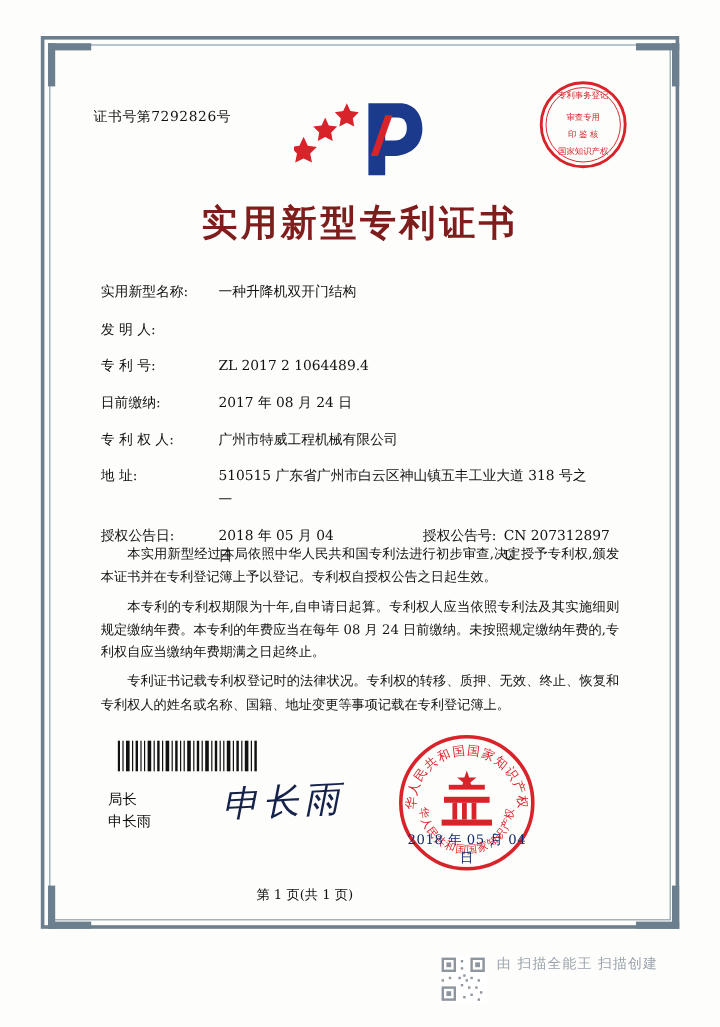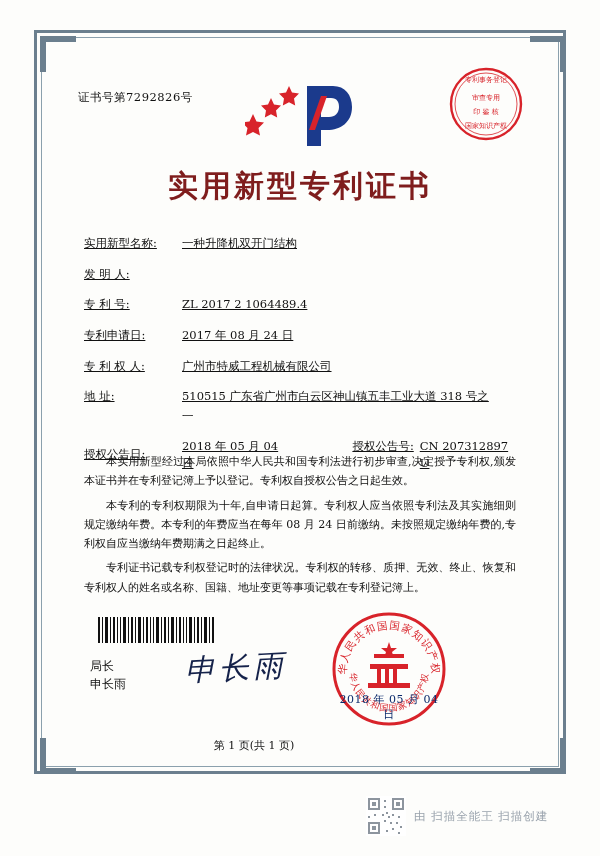--- a/index.html
+++ b/index.html
@@ -90,24 +90,23 @@
   .fields {
     position: absolute;
     left: 84px; top: 235px;
     width: 430px;
     font-size: 11.5px;
     color: #111;
     font-family: "DejaVu Serif", "Liberation Serif", serif;
   }
   .field-row {
     display: flex;
-    align-items: center;
+    align-items: flex-start;
     margin-bottom: 14px;
     line-height: 1.45;
-    text-decoration: underline;
   }
   .field-label {
     width: 92px;
     flex: 0 0 92px;
     letter-spacing: 0px;
     white-space: nowrap;
   }
   .field-value {
     flex: 1;
     padding-left: 6px;
@@ -198,21 +197,20 @@
     font-size: 11px;
     color: #111;
     font-family: "DejaVu Serif", "Liberation Serif", serif;
   }
 
   
   .watermark {
     position: absolute;
     left: 366px; top: 796px;
     display: flex;
-    align-items: center;
     gap: 8px;
   }
   .qr {
     width: 40px; height: 40px;
   }
   .wm-text {
     font-size: 11.5px;
     color: #9aa3ad;
     letter-spacing: 1px;
     font-family: "DejaVu Sans", "Liberation Sans", sans-serif;
@@ -271,21 +269,21 @@
     <div class="field-row">
       <span class="field-label">发 明 人:</span>
     </div>
 
     <div class="field-row">
       <span class="field-label">专 利 号:</span>
       <span class="field-value">ZL 2017 2 1064489.4</span>
     </div>
 
     <div class="field-row">
-      <span class="field-label">专利申请日:</span>
+      <span class="field-label">日前缴纳:</span>
       <span class="field-value">2017 年 08 月 24 日</span>
     </div>
 
     <div class="field-row">
       <span class="field-label">专 利 权 人:</span>
       <span class="field-value">广州市特威工程机械有限公司</span>
     </div>
 
     <div class="field-row">
       <span class="field-label">地 址:</span>

